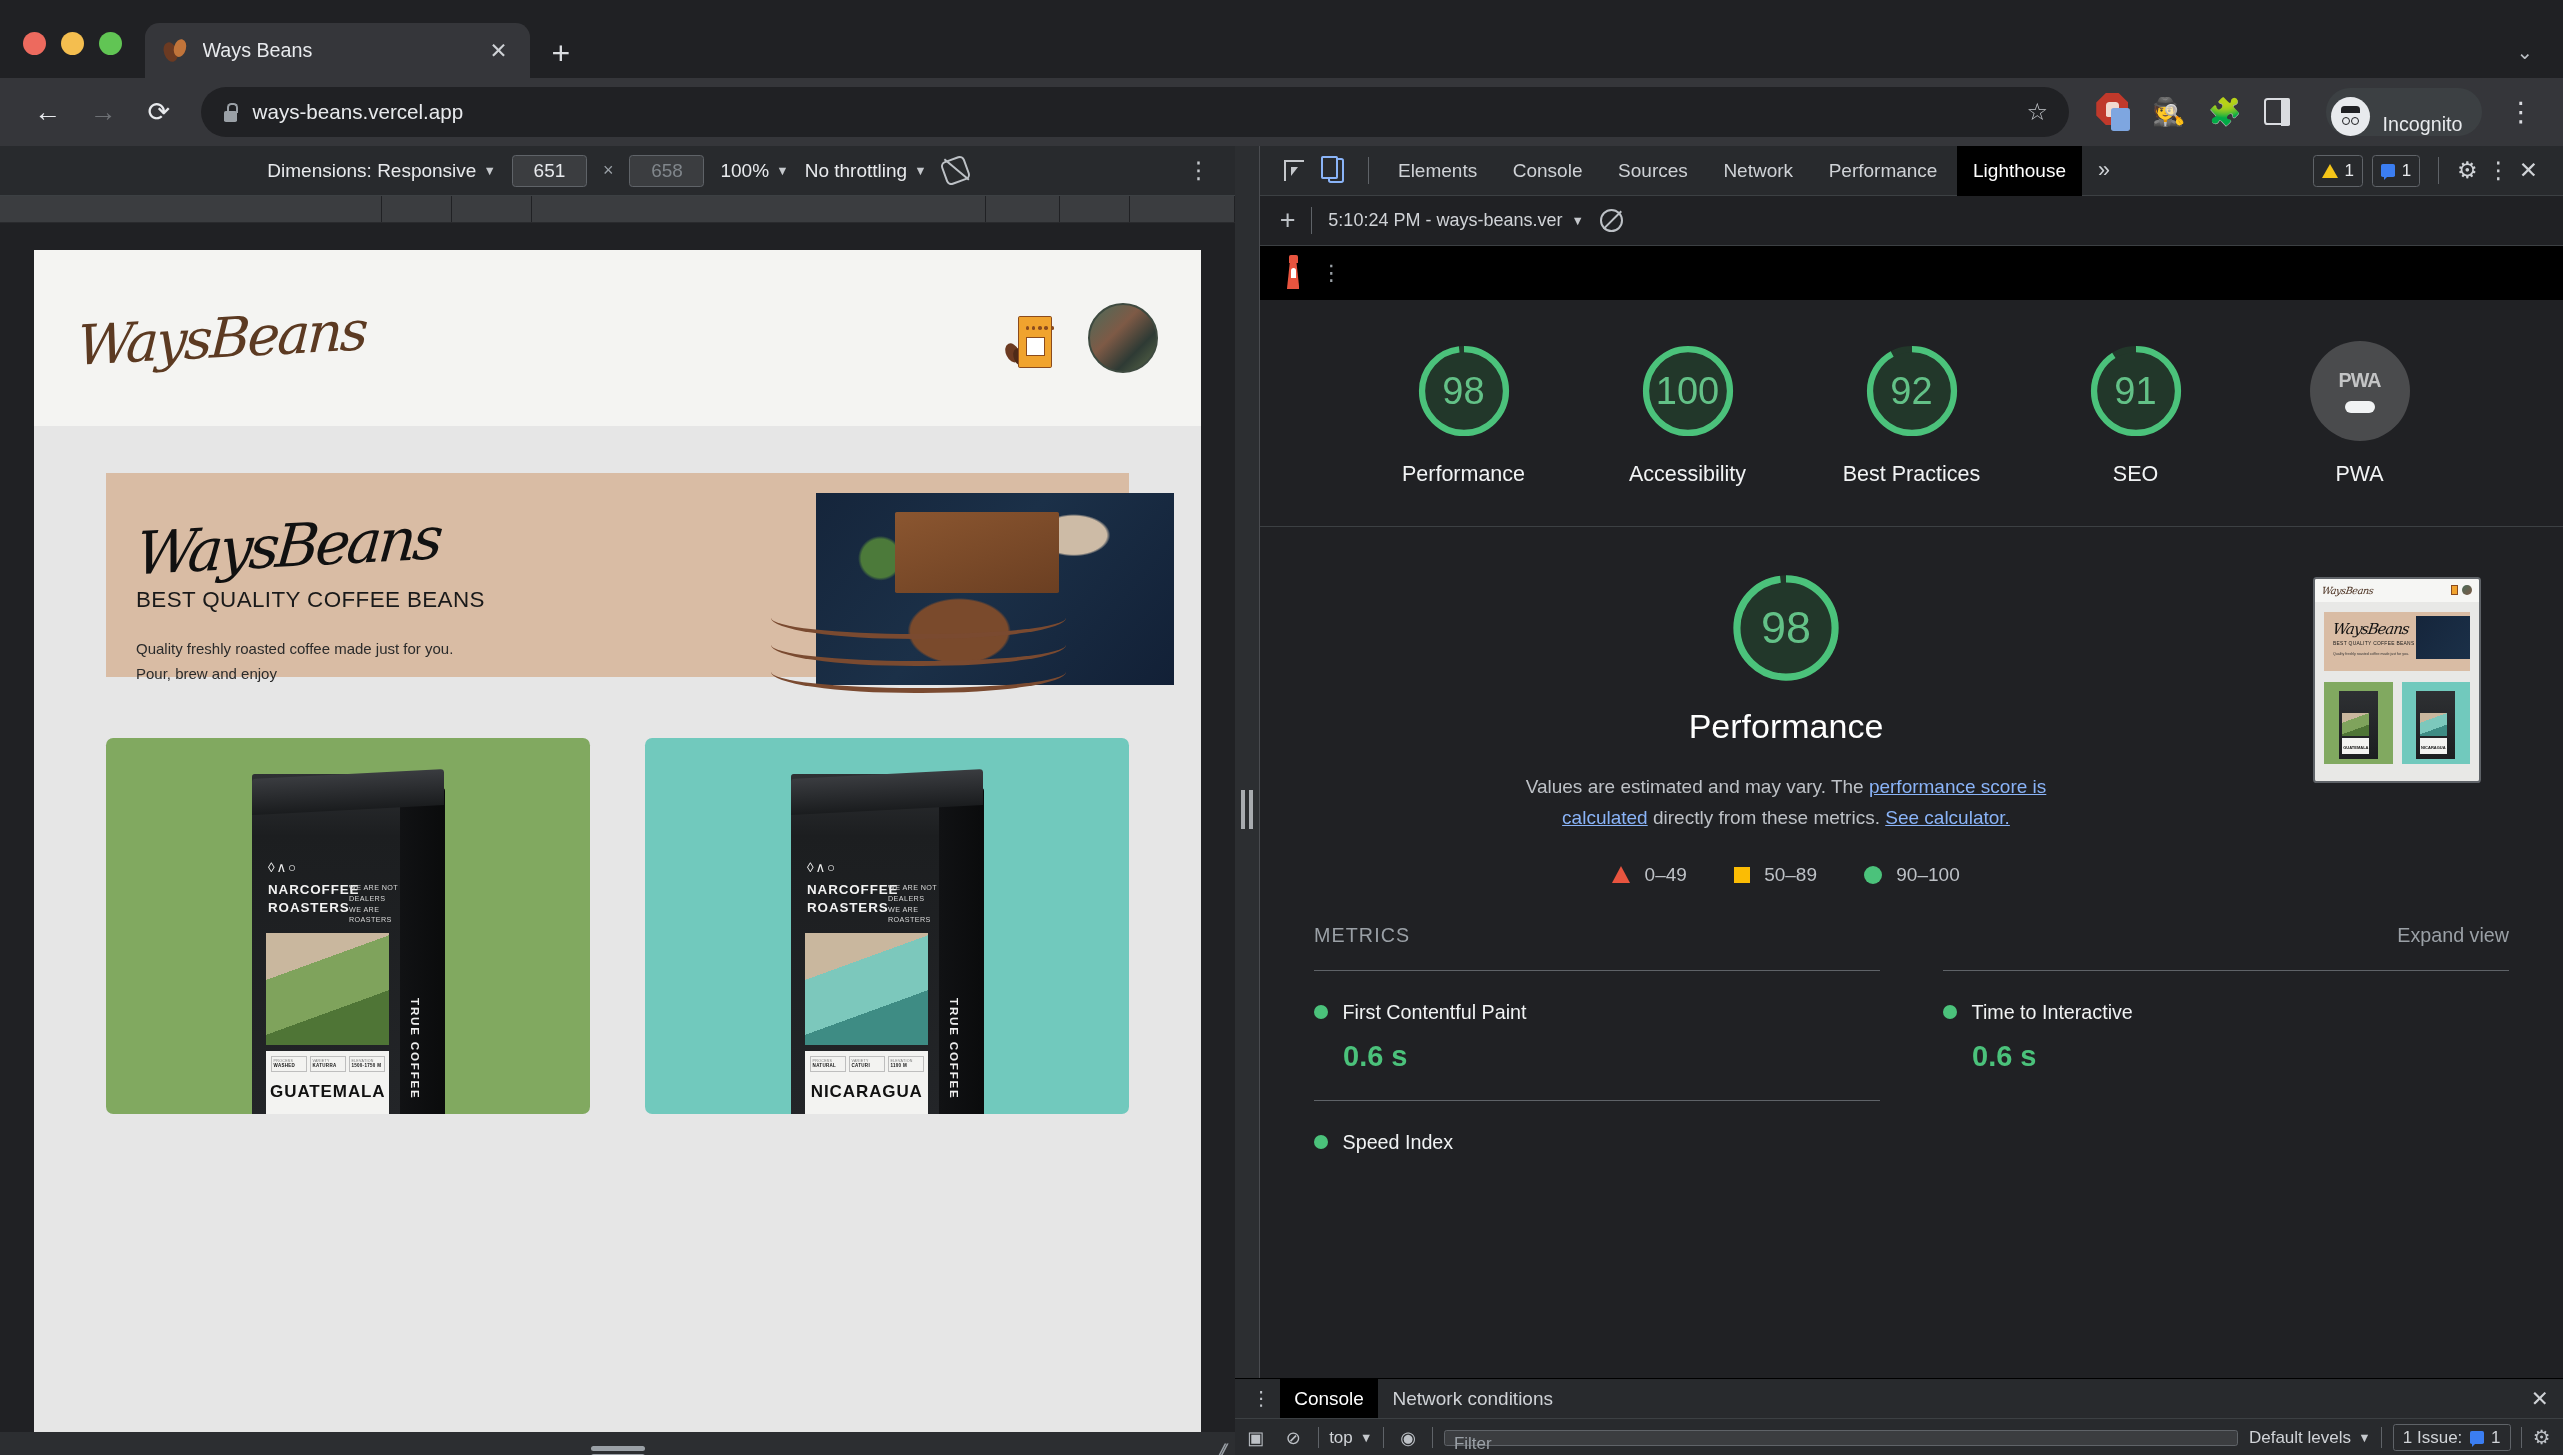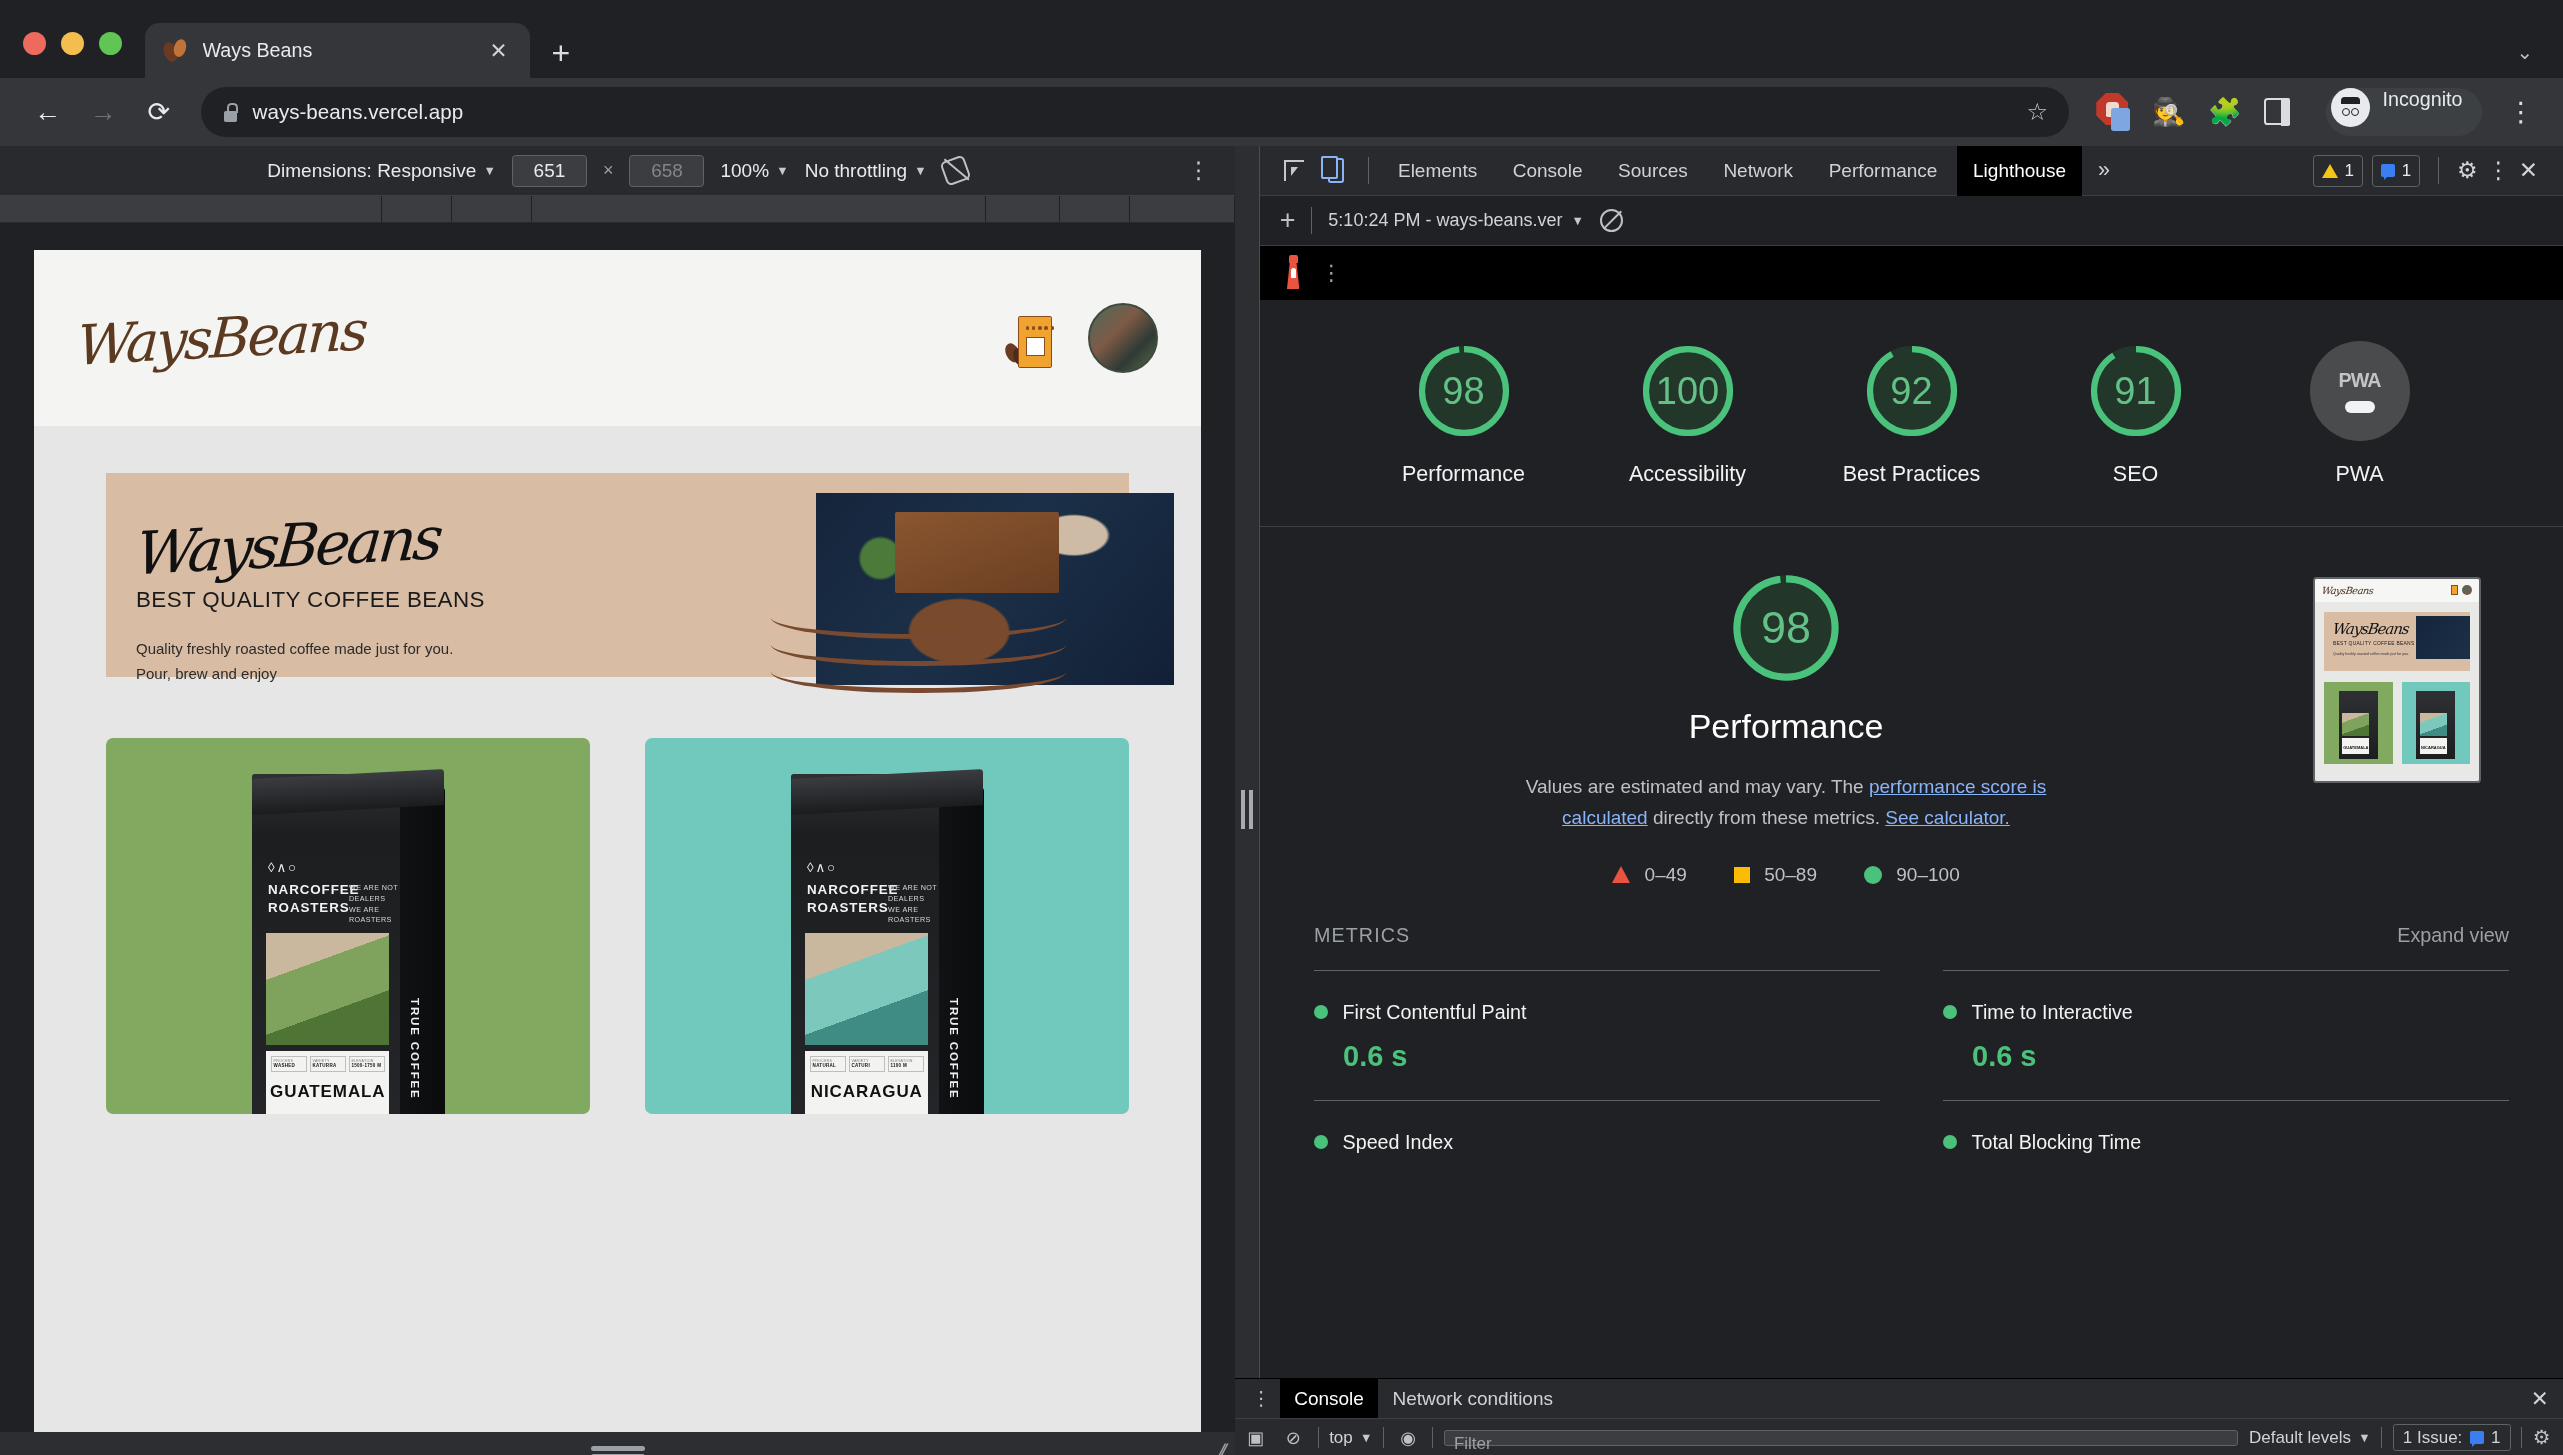--- a/index.html
+++ b/index.html
@@ -74,21 +74,21 @@
     display:flex; align-items:center; justify-content:center;
   }
   .ublock-hand { width: 12.5px; height: 15px; background: #F1D9CF; border-radius: 3.6px 3.6px 1.8px 1.8px; }
   .ublock-badge { position: absolute; left: 14.3px; top: 15px; width: 19.7px; height: 23px; background: #7EA6E0; border-radius: 2.7px; }
   .agent-ico { font-size: 27px; line-height: 38px; }
   .puzzle { color: #DADCE0; font-size: 27px; line-height: 38px; }
   .sidepanel { width: 25px; height: 27px; border: 2.7px solid #DADCE0; border-radius: 3.6px; position: relative; margin-top:5.4px;}
   .sidepanel::after { content:''; position:absolute; right:-2.7px; top:-2.7px; bottom:-2.7px; width:9px; background:#DADCE0; border-radius:0 1.8px 1.8px 0;}
   .incognito-pill {
     height: 48px; background: #3C4043; border-radius: 24px;
-    display: flex; align-items: flex-start; gap: 12.5px; padding: 0 19.7px 0 5.4px; margin-left: 5.4px; cursor: pointer;
+    display: flex; align-items: flex-end; gap: 12.5px; padding: 0 19.7px 0 5.4px; margin-left: 5.4px; cursor: pointer;
   }
   .incog-avatar {
     width: 39px; height: 39px; border-radius: 50%; background: #E8EAED;
     display: flex; align-items: center; justify-content: center; position: relative;
   }
   .incog-hat { width: 19.7px; height: 7.2px; background: #202124; border-radius: 3.6px 3.6px 0 0; position: absolute; top: 9px;}
   .incog-glass { position: absolute; top: 19.7px; display: flex; gap: 1.8px; }
   .incog-glass i { width: 8px; height: 8px; border: 1.8px solid #202124; border-radius: 50%; display:block;}
   .incognito-label { color: #E8EAED; font-size: 19.7px; }
   .kebab { color: #DADCE0; font-size: 27px; padding: 0 7.2px; cursor: pointer; line-height: 1;}
@@ -766,26 +766,20 @@
                 <div class="m-name">Time to Interactive</div>
                 </div>
               <div class="m-val">0.6 s</div>
             </div>
             <div class="metric">
               <div class="metric-head">
                   <div class="m-dot"></div>
                 <div class="m-name">Speed Index</div>
                 </div>
             </div>
-            <div class="metric">
-              <div class="metric-head">
-                  <div class="m-dot"></div>
-                <div class="m-name">Total Blocking Time</div>
-                </div>
-            </div>
           </div>
         </div>
 
       </div>
     </div>
   </div>
 
   <div class="drawer">
     <div class="drawer-tabs">
       <div class="drawer-kebab">⋮</div>

